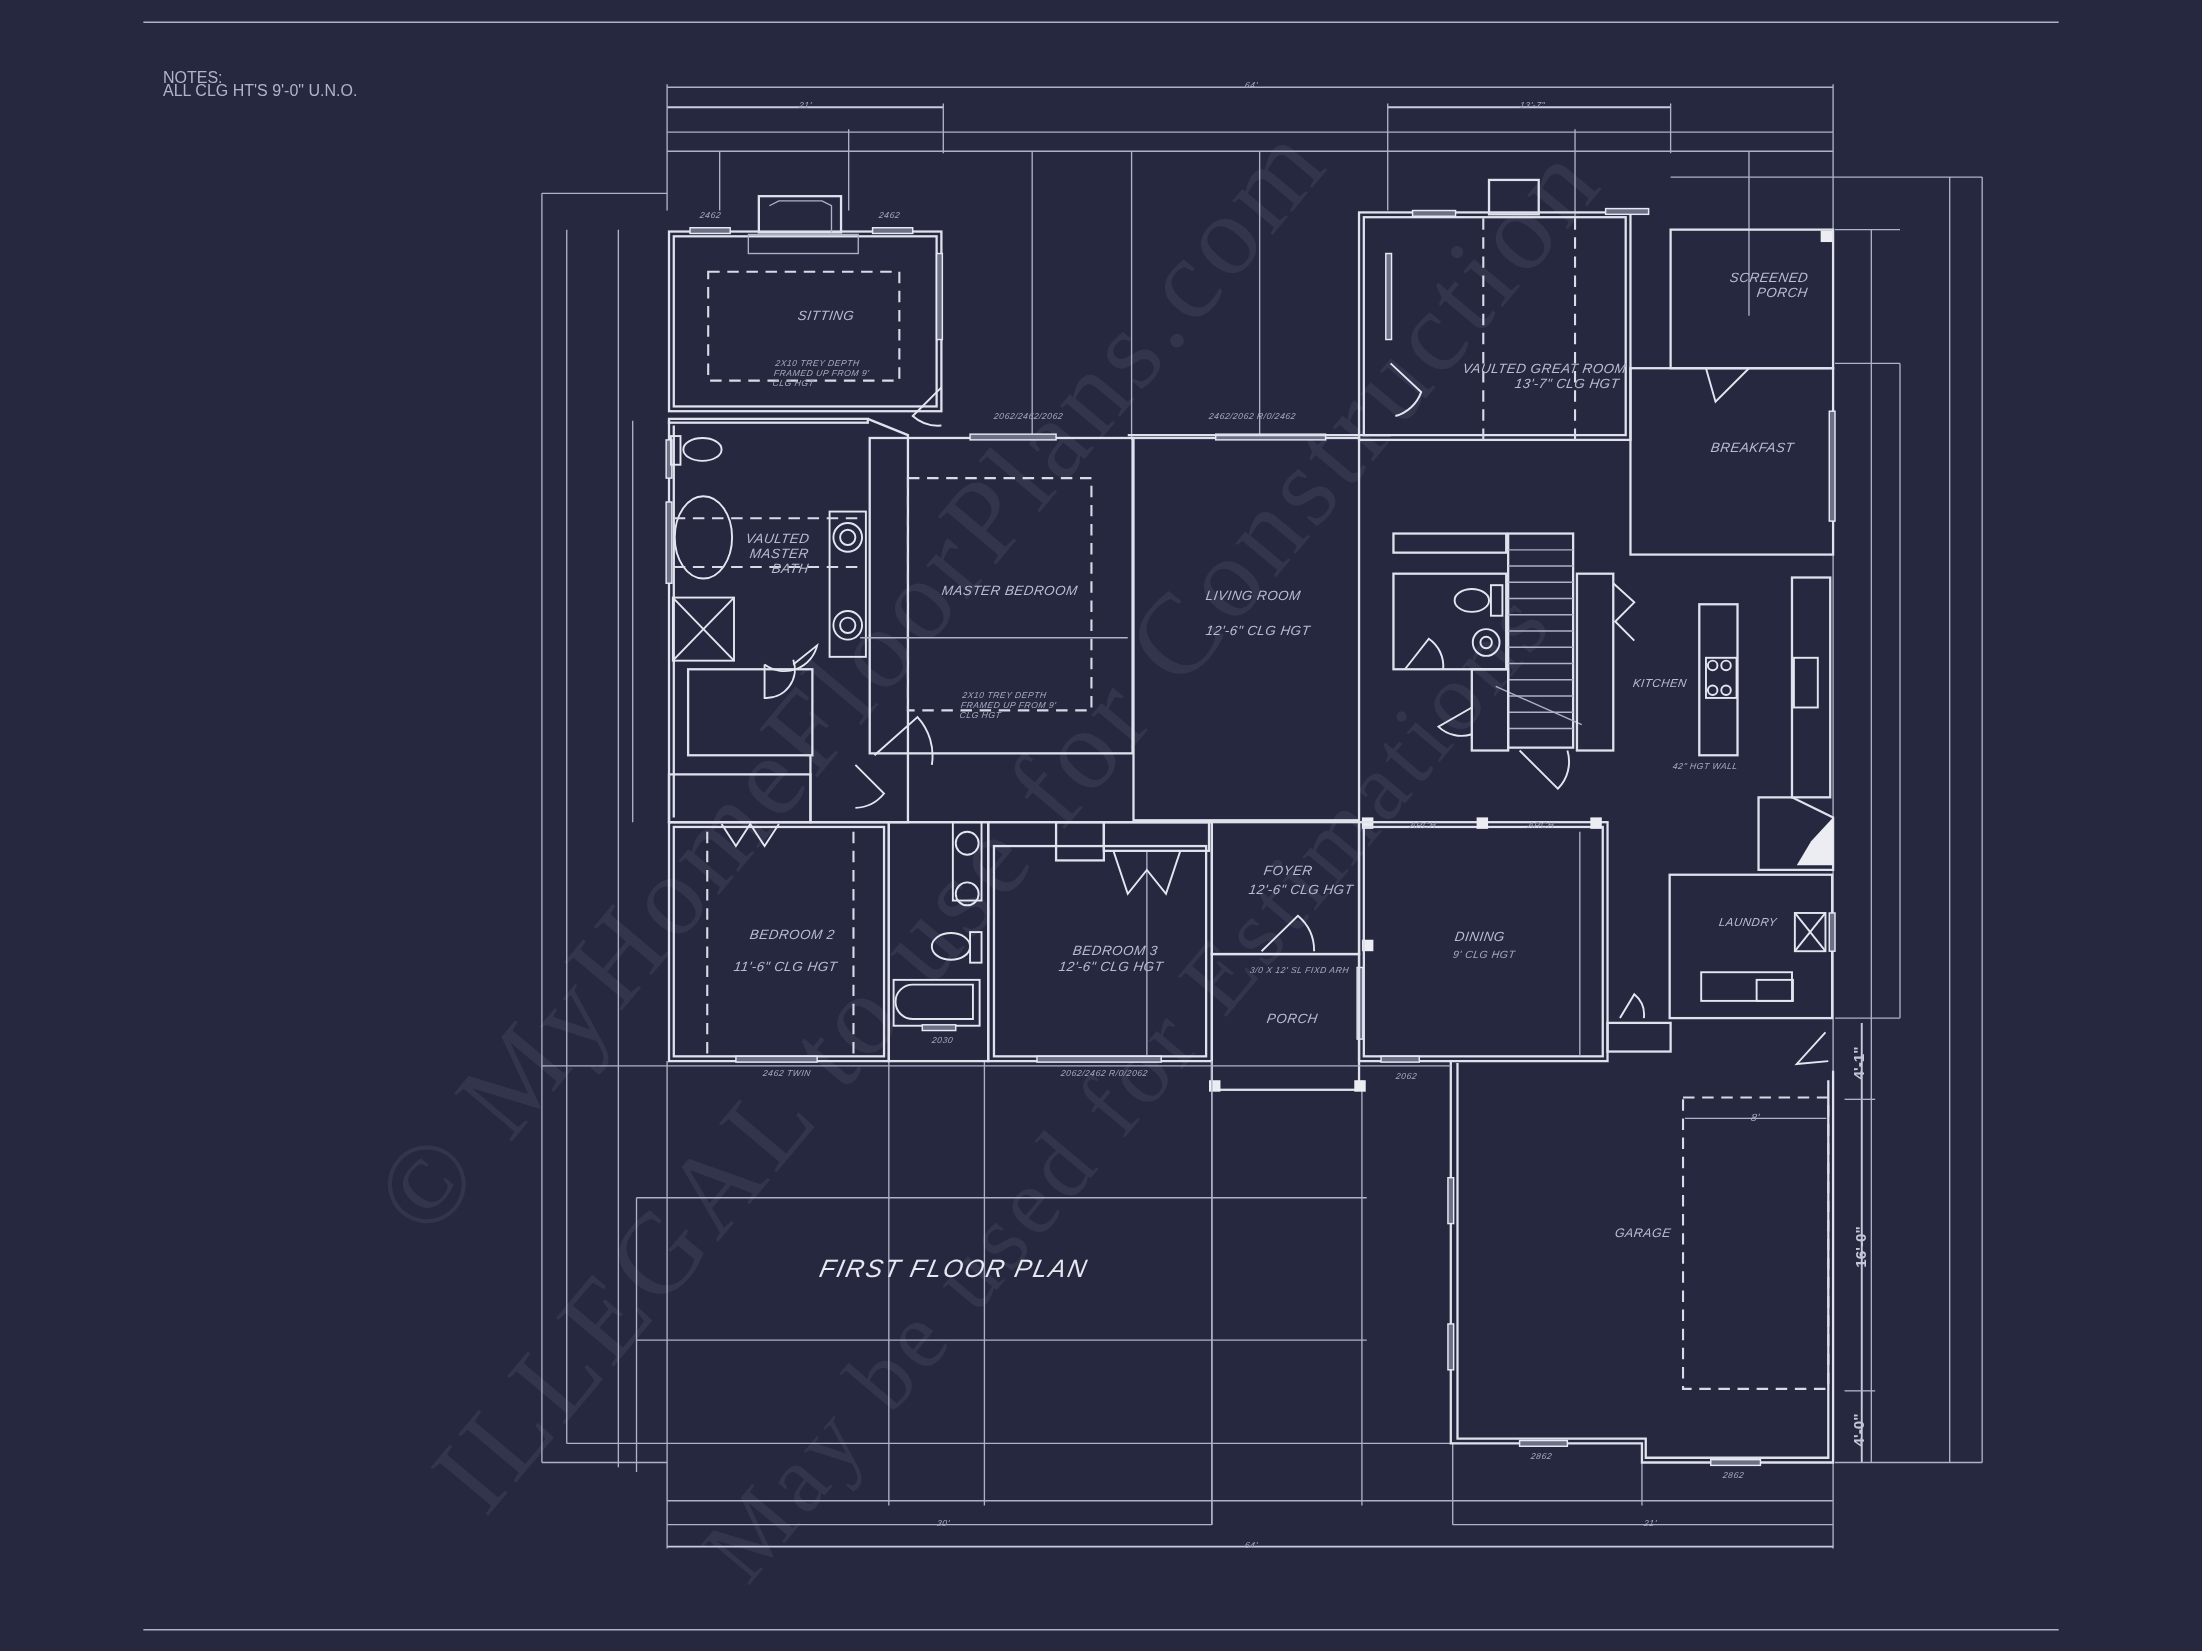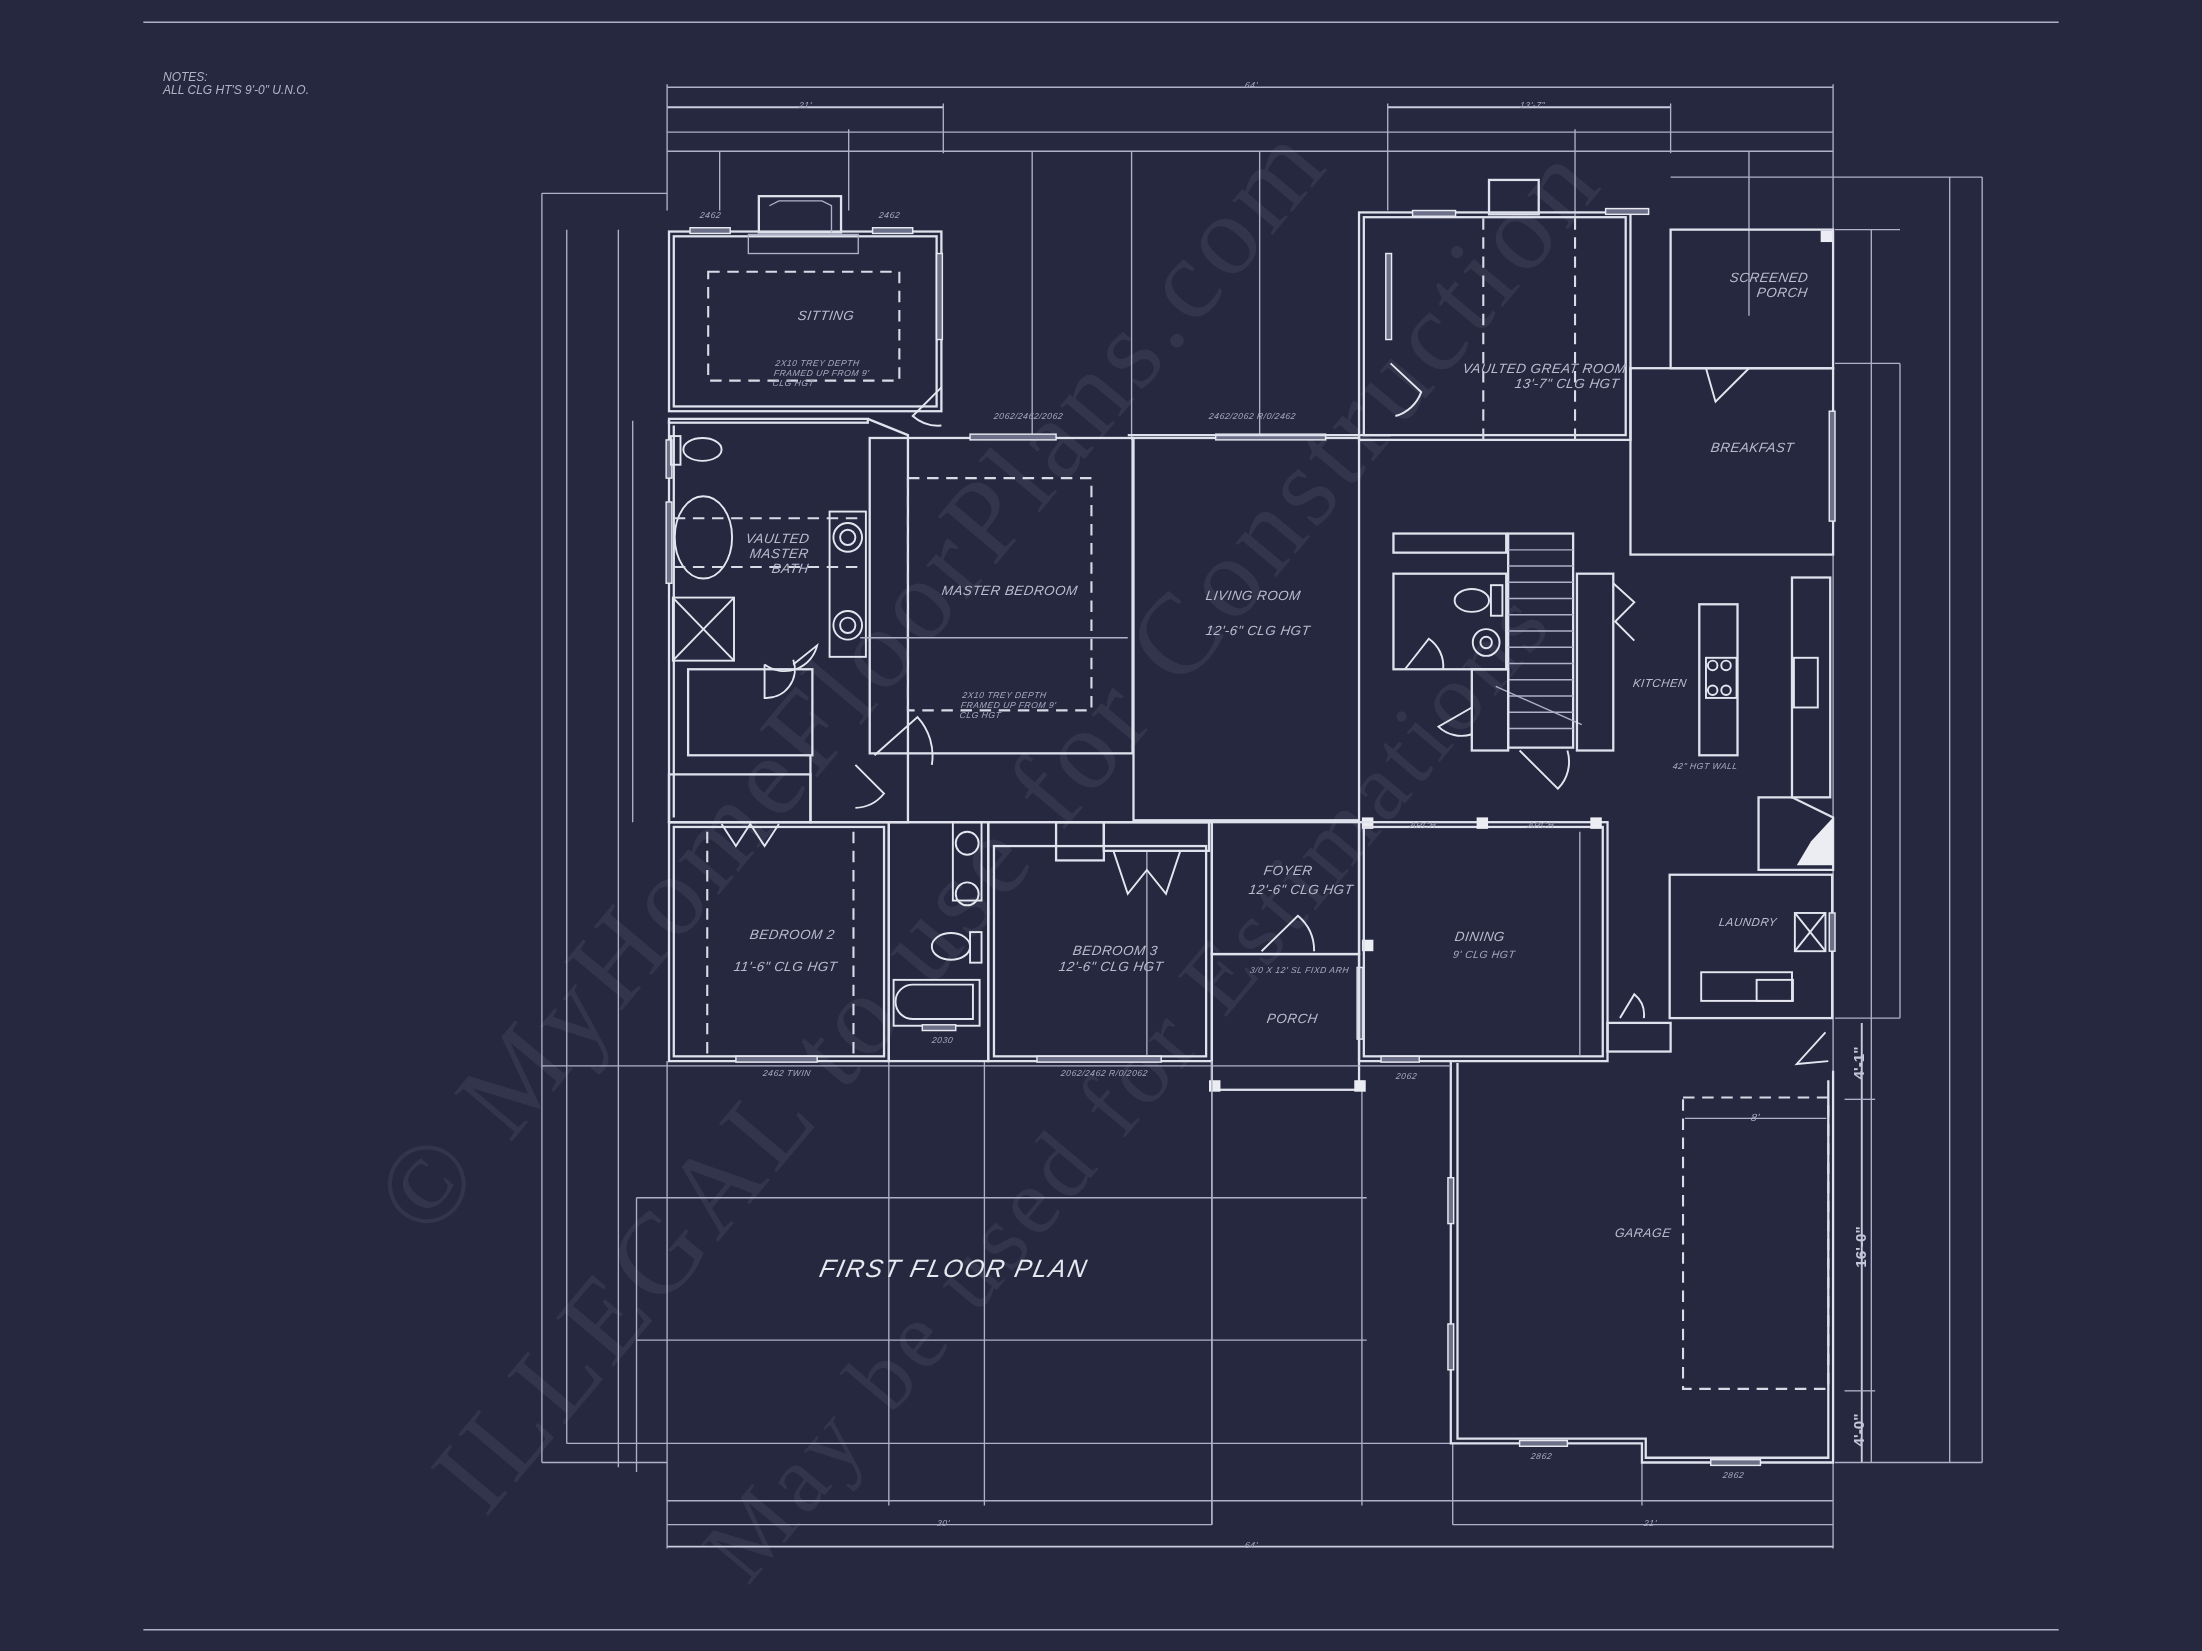--- a/index.html
+++ b/index.html
@@ -8,21 +8,21 @@
   svg{position:absolute;left:0;top:0;}
   .ln{stroke:#c9ccdc;stroke-width:2;fill:none;}
   .lt{stroke:#aeb2c8;stroke-width:1.4;fill:none;}
   .wall{stroke:#dfe1ec;stroke-width:2.4;fill:none;}
   .dash{stroke:#d8dae6;stroke-width:2.2;fill:none;stroke-dasharray:12 8;}
   .win{stroke:#e8e9f1;stroke-width:1.5;fill:#6c6f88;}
   .fix{stroke:#e4e6ef;stroke-width:2;fill:none;}
   .lbl{position:absolute;color:#b9bccf;font-style:italic;font-size:13.4px;letter-spacing:0.5px;text-transform:uppercase;white-space:nowrap;transform:skewX(-8deg);}
   .sub{font-size:10.5px;color:#a5a8bd;}
   .title{position:absolute;color:#e6e7ef;font-size:25px;font-style:italic;letter-spacing:1.9px;transform:skewX(-12deg);}
-  .notes{position:absolute;left:163px;top:71px;color:#b1b4c8;font-size:12px;font-style:italic;line-height:13.4px;}
+  .notes{position:absolute;left:163px;top:71px;color:#b1b4c8;font-size:16px;line-height:13.4px;}
   .wm{position:absolute;color:rgba(190,192,215,0.09);font-family:"Liberation Serif",serif;font-size:115px;white-space:nowrap;transform-origin:left bottom;transform:rotate(-50deg);letter-spacing:5.7px;}
   .dimtxt{position:absolute;color:#c4c7d8;font-size:15.3px;font-weight:bold;transform:rotate(-90deg);transform-origin:center;}
 </style>
 </head>
 <body>
 
 <div class="sheet">
 
 <div class="wm" style="left:449px;top:1128px;">© MyHomeFloorPlans.com</div>
 <div class="wm" style="left:507px;top:1405px;">ILLEGAL to use for Construction</div>

